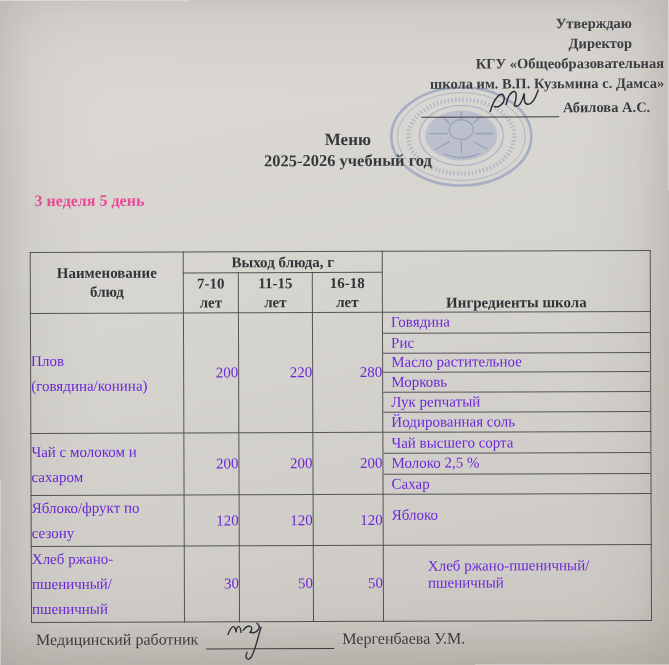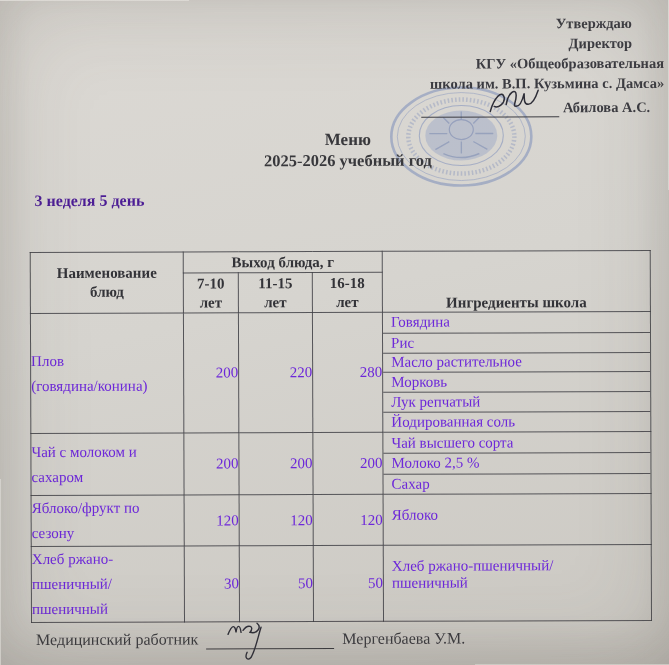--- a/index.html
+++ b/index.html
@@ -28,21 +28,21 @@
   
   .stamp{position:absolute;left:388px;top:84px;mix-blend-mode:multiply;opacity:0.9;}
   
   .title-block{
     position:absolute;top:130px;left:0;width:100%;text-align:center;
     transform:translateX(14px);font-weight:bold;color:#38383c;
   }
   .title-line1{font-size:17px;line-height:20px;}
   .title-line2{font-size:16.5px;line-height:21px;}
   
-  .date-block{position:absolute;top:190px;left:35px;font-weight:bold;font-size:16px;line-height:20.5px;color:#4c1d95;}
+  .date-block{position:absolute;top:190px;left:35px;font-weight:bold;font-size:16px;line-height:20.5px;color:#ec4899;}
   
   table.menu{
     position:absolute;left:30px;top:251px;width:620px;
     border-collapse:collapse;table-layout:fixed;
   }
   table.menu col.c1{width:153px;} table.menu col.c2{width:55px;}
   table.menu col.c3{width:74px;}  table.menu col.c4{width:70px;}
   table.menu col.c5{width:268px;}
   table.menu th, table.menu td{
     border:1.3px solid rgba(62,62,68,0.85);
@@ -56,21 +56,21 @@
   td.dish{padding-left:6px;vertical-align:middle;white-space:pre-line;line-height:25px;}
   td.num{text-align:right;vertical-align:middle;font-size:15.5px;}
   td.ing{vertical-align:top;}
   .ing-stack{display:flex;flex-direction:column;width:100%;}
   .ing-item{display:flex;align-items:center;padding-left:8px;line-height:17px;white-space:pre-line;}
   .ing-item + .ing-item{border-top:1.3px solid rgba(62,62,68,0.85);}
   tr.r1{height:120px;} tr.r2{height:62px;} tr.r3{height:41px;} tr.r4{height:57px;}
   tr.r1 .ing-item{height:19.8px;box-sizing:border-box;}
   tr.r2 .ing-item{height:20.3px;box-sizing:border-box;}
   tr.r3 .ing-item{height:41px;box-sizing:border-box;}
-  tr.r4 .ing-item{height:57px;box-sizing:border-box;align-items:center;}
+  tr.r4 .ing-item{height:57px;box-sizing:border-box;align-items:center;margin-left:36px;}
   
   .footer{
     position:absolute;left:35px;top:629px;font-size:16px;color:#3a3a3e;
     display:flex;align-items:flex-end;position:absolute;
   }
   .footer .label{line-height:20px;}
   .foot-line{display:inline-block;width:128px;border-bottom:1.2px solid #3a3a3e;height:16px;margin:0 8px;position:relative;}
   .foot-sig{position:absolute;left:18px;bottom:-12px;}
 </style>
 </head>

